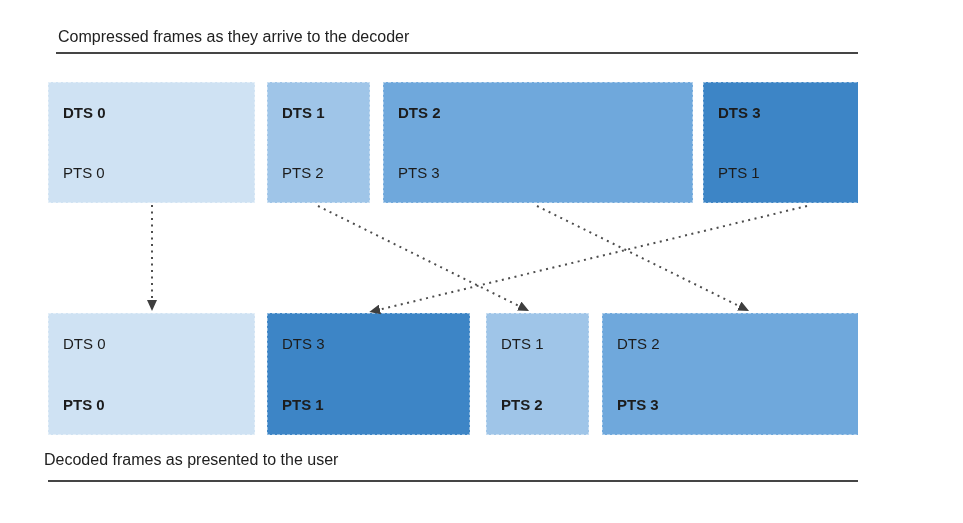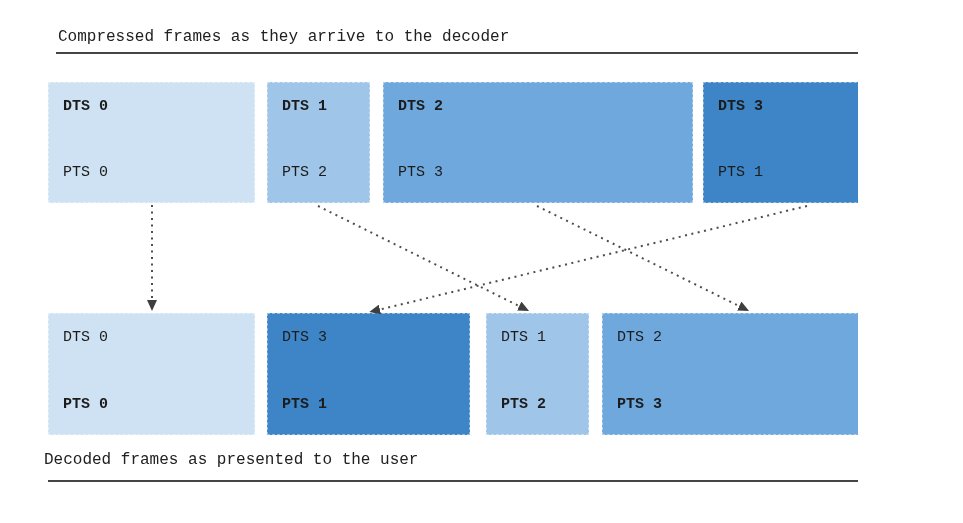--- a/index.html
+++ b/index.html
@@ -1,41 +1,41 @@
 <!DOCTYPE html>
 <html><head>
 <meta charset="utf-8">
 <style>
   html,body{margin:0;padding:0;background:#ffffff;}
   .canvas{
     position:relative;
     width:858px;height:523px;
     background:#ffffff;
-    font-family:Liberation Mono, monospace;
+    font-family:Liberation Sans, sans-serif;
     overflow:hidden;
   }
   .axis-label{
     position:absolute;
     font-size:16px;
     color:#212121;
     white-space:nowrap;
   }
   .top-axis-label{left:58px;top:28px;}
   .bottom-axis-label{left:44px;top:451px;}
   .layer{
     position:absolute;left:0;top:0;width:963px;height:523px;
     pointer-events:none;
   }
   .frame-box{
     position:absolute;
     box-sizing:border-box;
     display:flex;
     flex-direction:column;
     justify-content:space-between;
-    padding:15px 14px 20px 14px;
+    padding:21px 14px 20px 14px;
     border:1px dashed rgba(255,255,255,0.45);
     color:#1c1c1c;
     font-size:15px;
   }
   .frame-box span{line-height:1.2;white-space:nowrap;}
   .emph-dts .dts-label{font-weight:700;}
   .emph-pts .pts-label{font-weight:700;}
   .connector{
     stroke:#4d4d4d;
     stroke-width:2;

